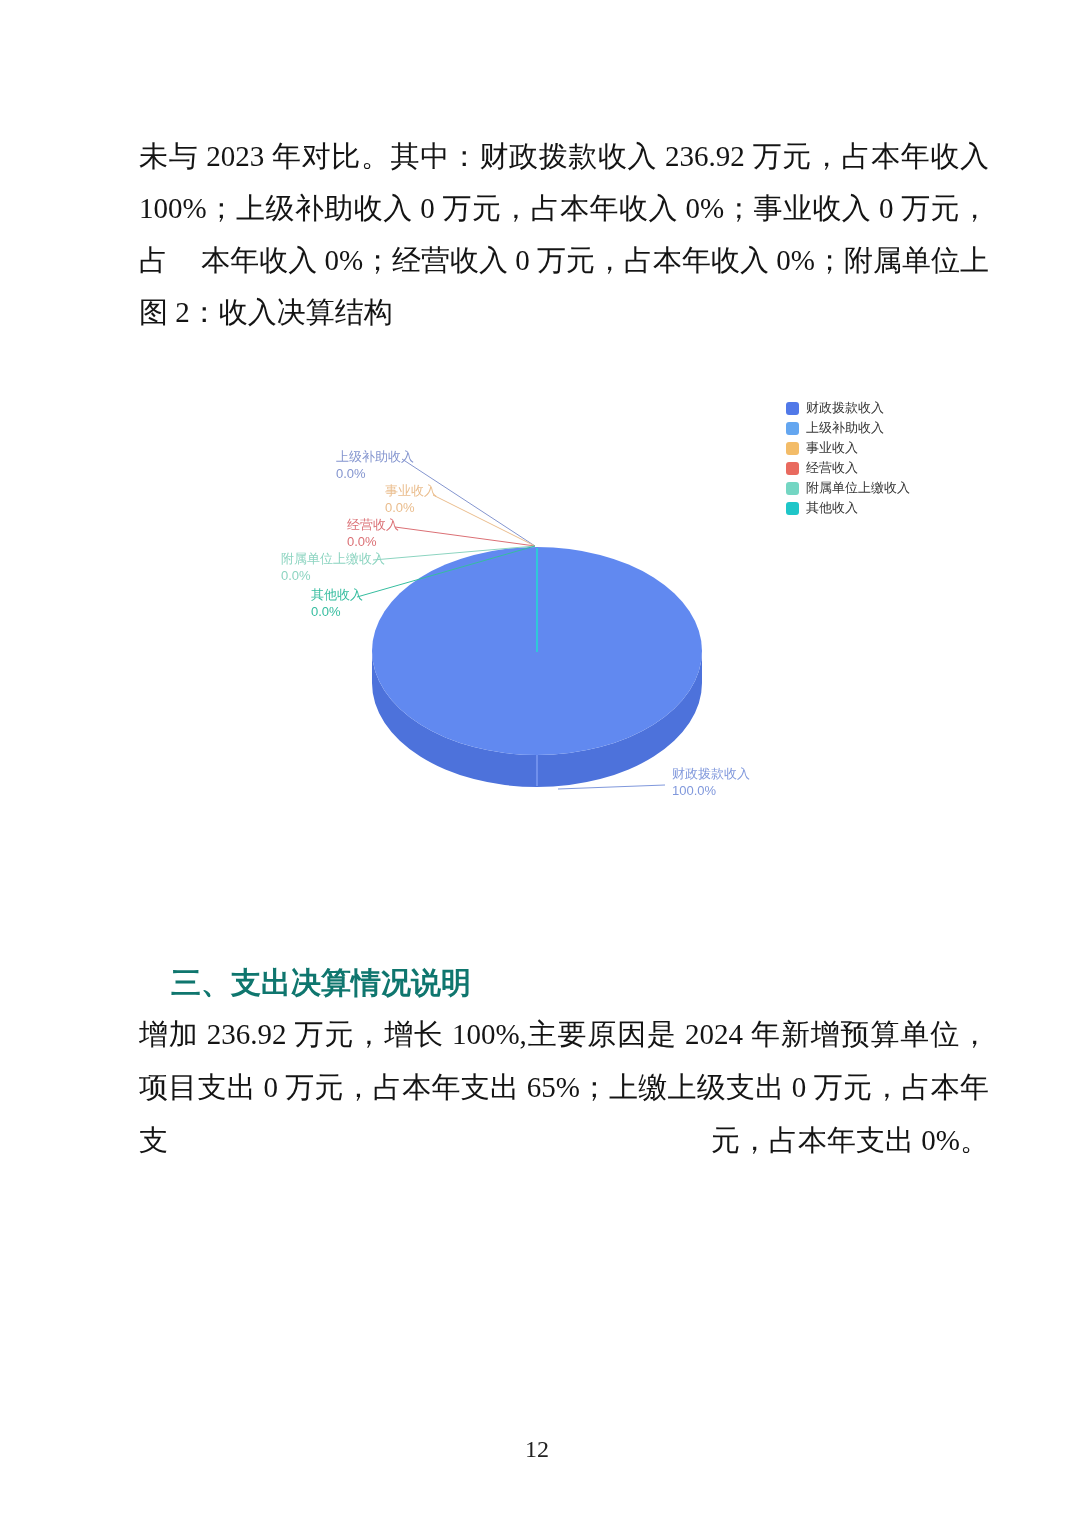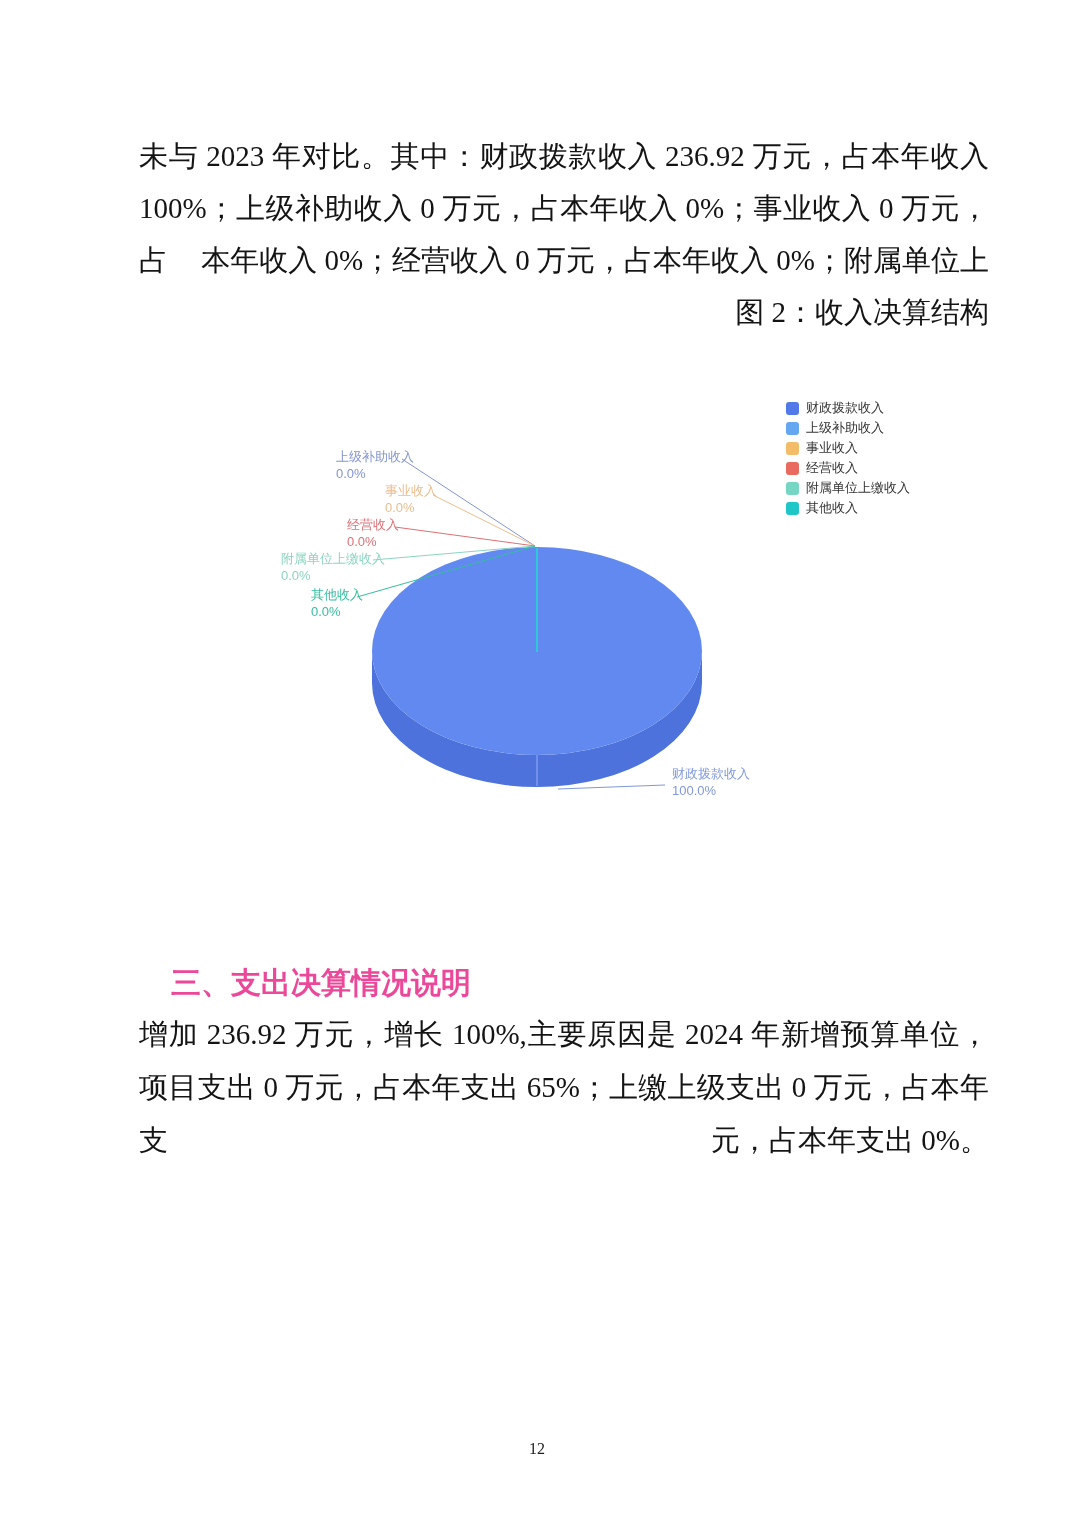--- a/index.html
+++ b/index.html
@@ -12,47 +12,47 @@
   
   .para { position:absolute; left:112px; width:850px; font-size:29px;margin-left:27px; }
   .para .line { line-height:52px; height:52px; white-space:nowrap; }
   .para1 { top:130px; }
   .para2 { top:1008px; }
   .para2 .line { line-height:53px; height:53px; }
   .l-just { text-align:justify; text-align-last:justify; white-space:normal !important; }
   .l-center { text-align:right; }
   .l-left { text-align:right; }
   .l-indent { padding-left:59px; }
-  .caption { line-height:52px; height:52px; text-align:right; }
+  .caption { line-height:52px; height:52px; text-align:left; }
   
   .heading {
     position:absolute; left:171px; top:963px; height:40px; line-height:40px;
     font-family:Liberation Serif, serif;
-    font-weight:bold; font-size:30px; color:#ec4899;
+    font-weight:bold; font-size:30px; color:#0f766e;
   }
   
   .chart { position:absolute; left:112px; top:390px; width:850px; height:450px; }
   .chart-svg { position:absolute; left:0; top:0; width:850px; height:450px; }
   .callout {
     position:absolute; font-family:"Liberation Sans","DejaVu Sans",sans-serif;
     font-size:13px; line-height:17px; white-space:nowrap;
   }
   .legend {
     position:absolute; left:674px; top:8px;
     font-family:"Liberation Sans","DejaVu Sans",sans-serif; font-size:13px; color:#333;
   }
   .legend-item { display:flex; align-items:center; height:20px; }
   .legend-swatch {
     display:inline-block; width:13px; height:13px; border-radius:3px;
     margin-right:7px; flex:0 0 13px;
   }
   
   .footer {
     position:absolute; left:0; right:0; top:1434px; text-align:center;
-    font-size:16px; line-height:30px; color:#222;
+    font-size:24px; line-height:30px; color:#222;
   }
 </style>
 </head>
 <body>
 
 <div class="page">
 
   <div class="para para1">
     <div class="line l-just">未与 2023 年对比。其中：财政拨款收入 236.92 万元，占本年收入</div>
     <div class="line l-just">100%；上级补助收入 0 万元，占本年收入 0%；事业收入 0 万元，占</div>

